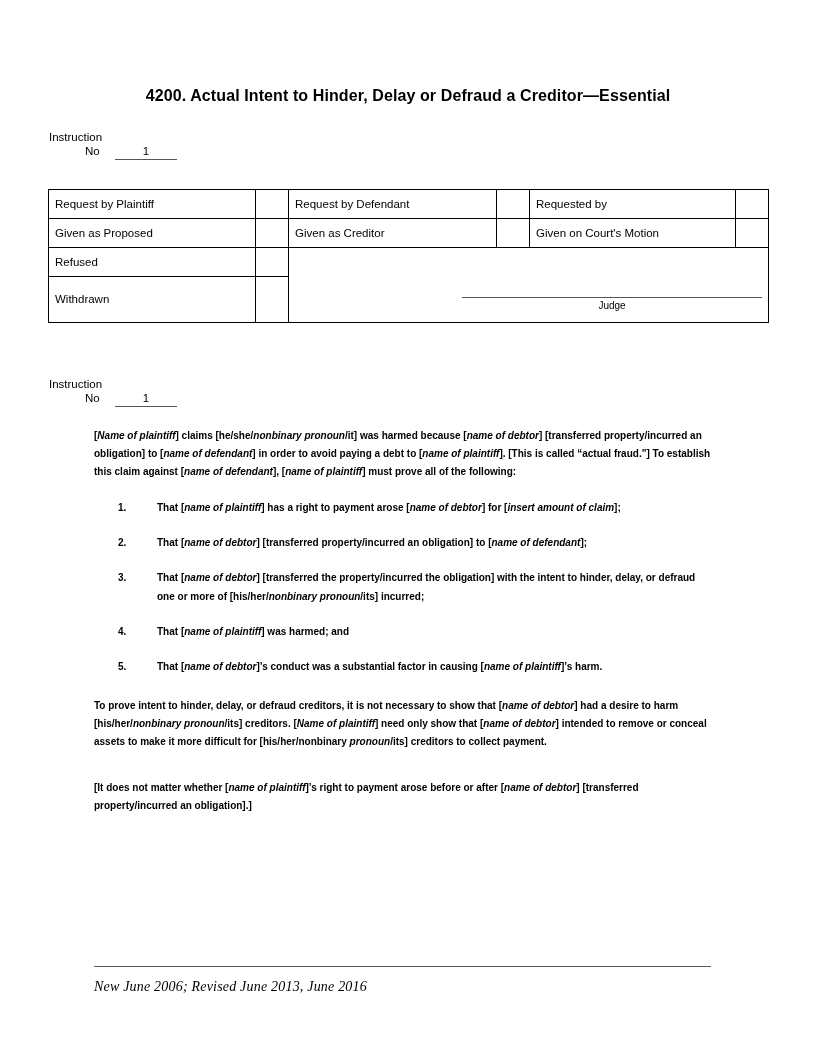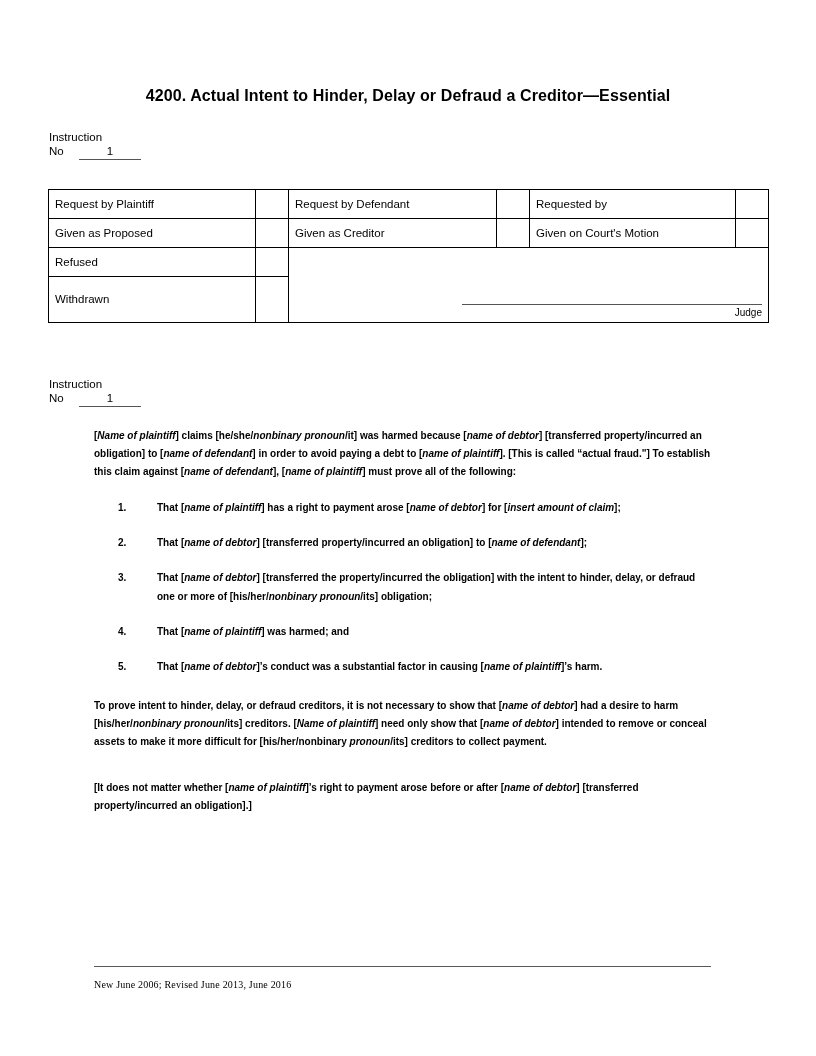--- a/index.html
+++ b/index.html
@@ -32,20 +32,21 @@
   
   .instruction-block {
     position: absolute;
     font-size: 11.5px;
     line-height: 14px;
   }
   .instruction-block .label-line-1 { display: block; }
   .instruction-block .label-line-2 {
     display: flex;
     align-items: baseline;
+    margin-left: 36px;
   }
   .instruction-block .no-word { width: 30px; display: inline-block; }
   .instruction-block .no-value {
     display: inline-block;
     width: 62px;
     border-bottom: 1px solid #555;
     text-align: center;
     padding-bottom: 1px;
     font-size: 11.5px;
   }
@@ -74,23 +75,23 @@
   .status-table td.cb { padding: 0; }
   .status-table tr.tall td { height: 45px; }
   .status-table td.merged {
     padding: 0;
     position: relative;
     vertical-align: bottom;
   }
   .sig-wrap {
     position: absolute;
     right: 6px;
-    bottom: 3px;
+    bottom: 10px;
     width: 300px;
-    text-align: right;
+    text-align: center;
   }
   .sig-line {
     border-bottom: 1px solid #555;
     height: 1px;
     width: 100%;
   }
   .sig-label {
     font-size: 10px;
     line-height: 13px;
     padding-top: 1px;
@@ -138,21 +139,22 @@
     top: 966px;
     width: 617px;
     height: 1px;
     background: #5a5a5a;
   }
   .footer-text {
     position: absolute;
     left: 94px;
     top: 979px;
     font-family: "Liberation Serif", serif;
-    font-size: 10px;
+    font-style: italic;
+    font-size: 14px;
     letter-spacing: 0.2px;
   }
 </style>
 </head>
 <body>
 
 <div class="doc-title">
   <div>4200.  Actual Intent to Hinder, Delay or Defraud a Creditor—Essential</div>
 </div>
 
@@ -217,21 +219,21 @@
 
 <div class="body-wrap">
 
   <p class="para"><span>[</span><span class="ph">Name of plaintiff</span><span>] claims [he/she/</span><span class="ph">nonbinary pronoun</span><span>/it] was harmed because [</span><span class="ph">name of debtor</span><span>] [transferred property/incurred an obligation] to [</span><span class="ph">name of defendant</span><span>] in order to avoid paying a debt to [</span><span class="ph">name of plaintiff</span><span>]. [This is called “actual fraud."] To establish this claim against [</span><span class="ph">name of defendant</span><span>], [</span><span class="ph">name of plaintiff</span><span>] must prove all of the following:</span></p>
 
   <ol class="elements">
     <li><span class="num">1.</span><span>That [</span><span class="ph">name of plaintiff</span><span>] has a right to payment arose [</span><span class="ph">name of debtor</span><span>] for [</span><span class="ph">insert amount of claim</span><span>];</span></li>
 
     <li><span class="num">2.</span><span>That [</span><span class="ph">name of debtor</span><span>] [transferred property/incurred an obligation] to [</span><span class="ph">name of defendant</span><span>];</span></li>
 
-    <li><span class="num">3.</span><span>That [</span><span class="ph">name of debtor</span><span>] [transferred the property/incurred the obligation] with the intent to hinder, delay, or defraud one or more of [his/her/</span><span class="ph">nonbinary pronoun</span><span>/its] obligation;</span></li>
+    <li><span class="num">3.</span><span>That [</span><span class="ph">name of debtor</span><span>] [transferred the property/incurred the obligation] with the intent to hinder, delay, or defraud one or more of [his/her/</span><span class="ph">nonbinary pronoun</span><span>/its] incurred;</span></li>
 
     <li><span class="num">4.</span><span>That [</span><span class="ph">name of plaintiff</span><span>] was harmed; and</span></li>
 
     <li><span class="num">5.</span><span>That [</span><span class="ph">name of debtor</span><span>]’s conduct was a substantial factor in causing [</span><span class="ph">name of plaintiff</span><span>]’s harm.</span></li>
   </ol>
 
   <p class="para after-list"><span>To prove intent to hinder, delay, or defraud creditors, it is not necessary to show that [</span><span class="ph">name of debtor</span><span>] had a desire to harm [his/her/</span><span class="ph">nonbinary pronoun</span><span>/its] creditors. [</span><span class="ph">Name of plaintiff</span><span>] need only show that [</span><span class="ph">name of debtor</span><span>] intended to remove or conceal assets to make it more difficult for [his/her/nonbinary </span><span class="ph">pronoun</span><span>/its] creditors to collect payment.</span></p>
 
   <p class="para after-list2"><span>[It does not matter whether [</span><span class="ph">name of plaintiff</span><span>]’s right to payment arose before or after [</span><span class="ph">name of debtor</span><span>] [transferred property/incurred an obligation].]</span></p>
 

